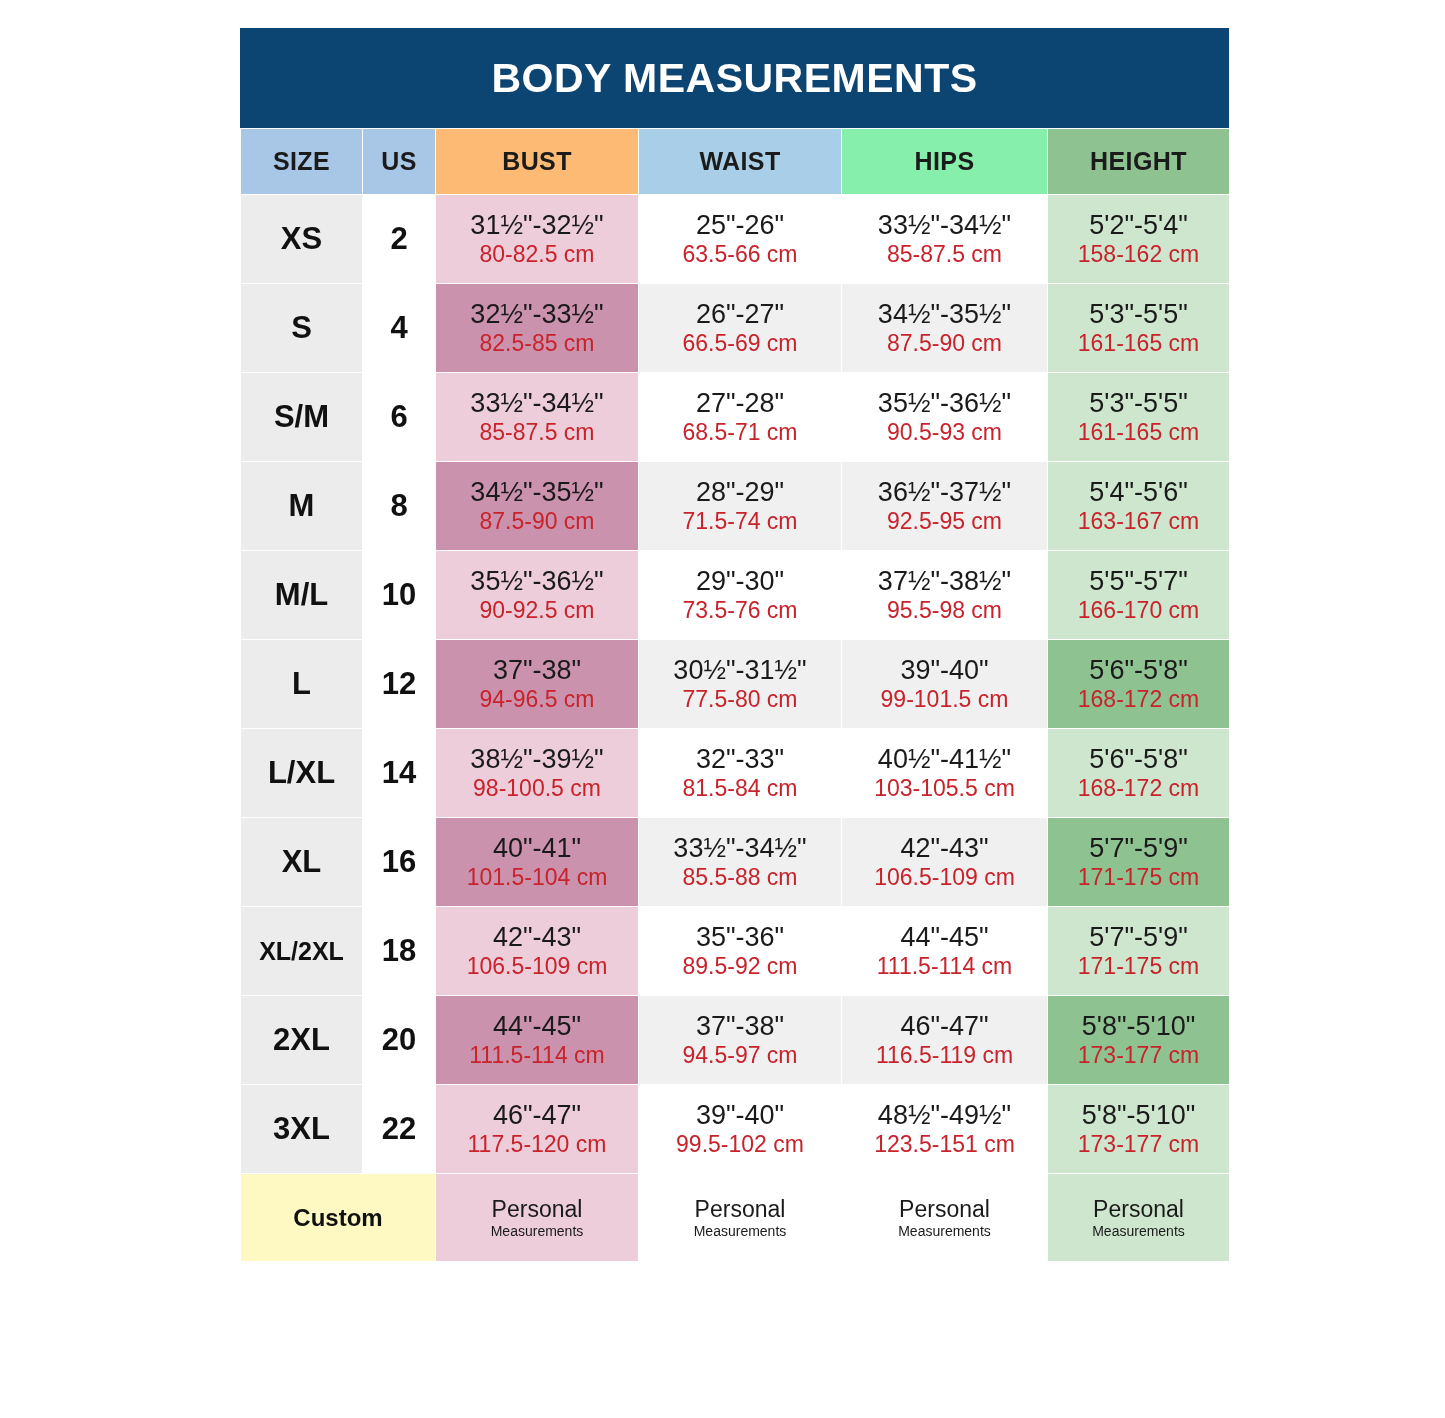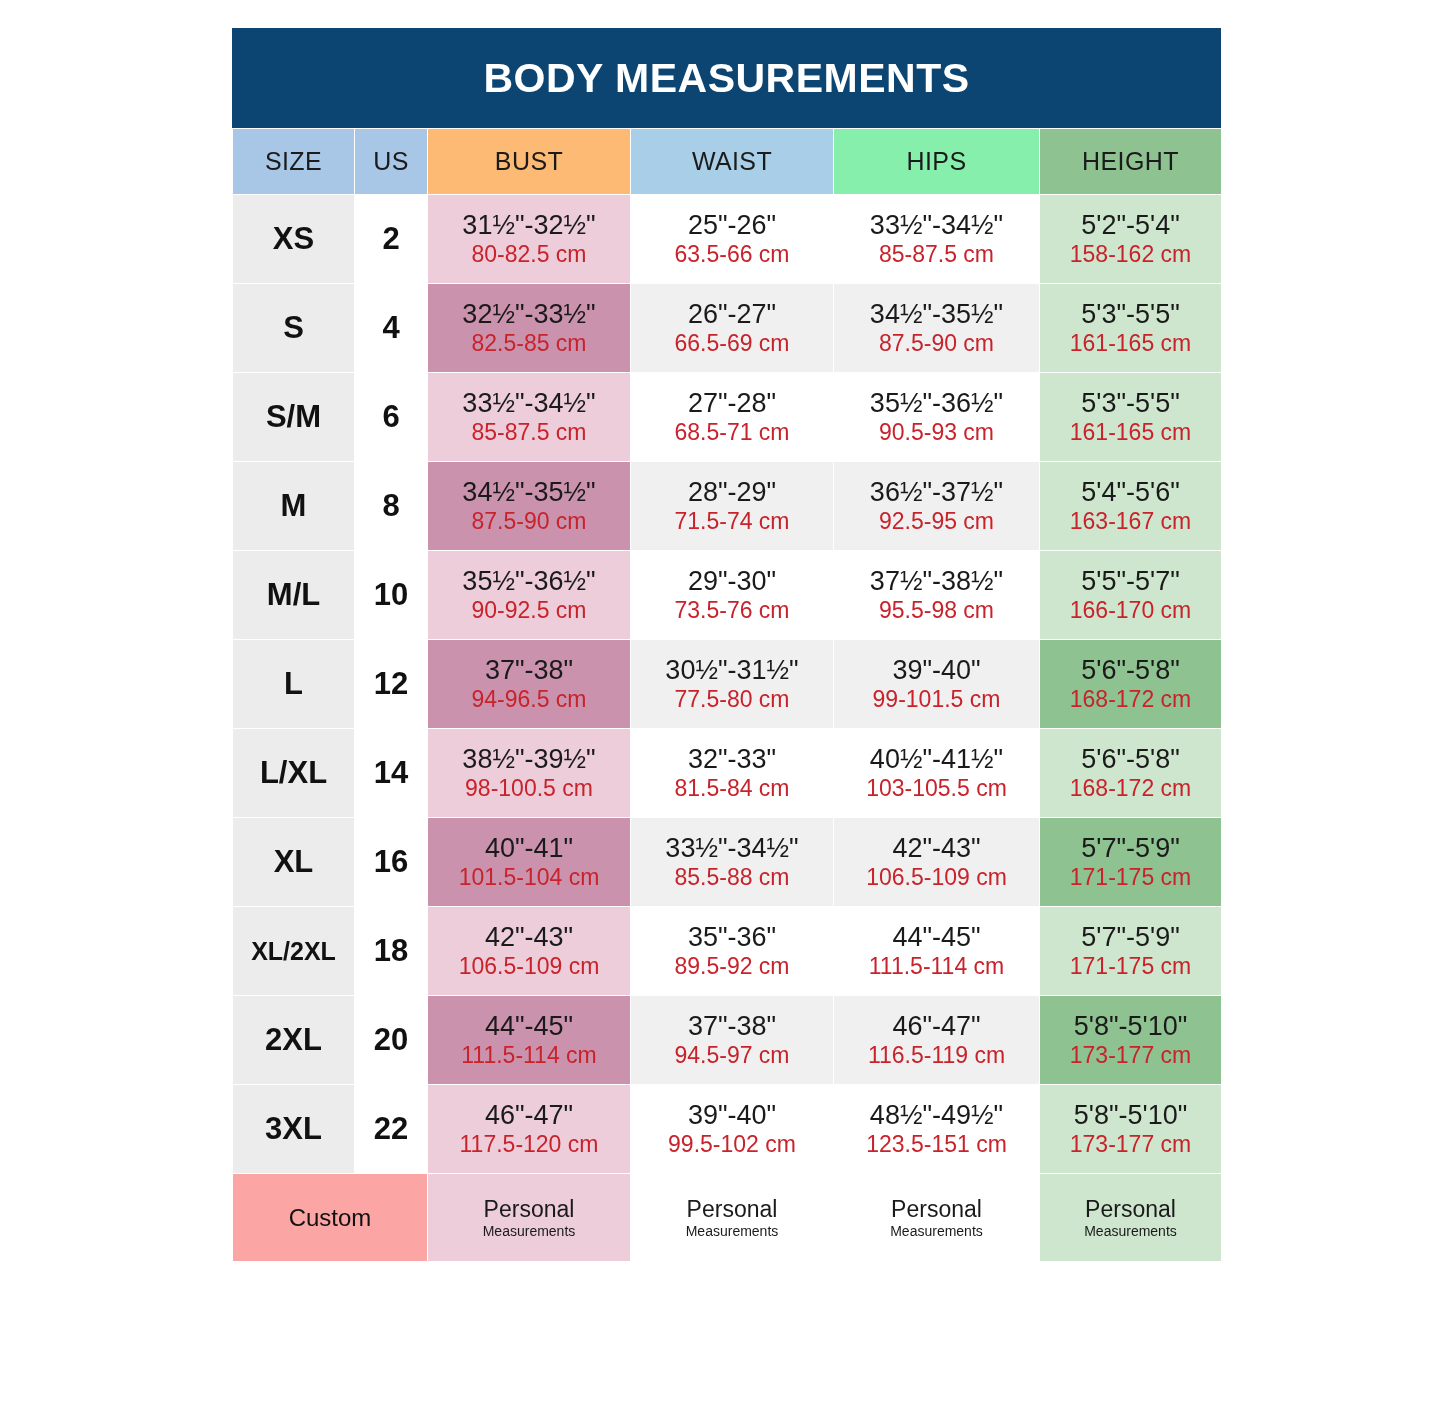--- a/index.html
+++ b/index.html
@@ -14,21 +14,21 @@
     overflow: hidden;
   }
   .page {
     position: relative;
     width: 1445px;
     height: 1418px;
     background: #ffffff;
   }
   .chart {
     position: absolute;
-    left: 232px;
+    left: 240px;
     top: 28px;
     width: 989px;
     height: 1139px;
     background: #0d4572;
     box-sizing: border-box;
   }
   .title-bar {
     height: 100px;
     display: flex;
     align-items: center;
@@ -66,21 +66,21 @@
   col.c-us    { width: 73px; }
   col.c-bust  { width: 203px; }
   col.c-waist { width: 203px; }
   col.c-hips  { width: 206px; }
   col.c-height{ width: 182px; }
 
   
   thead th {
     height: 66px;
     font-size: 25px;
-    font-weight: normal;
+    font-weight: bold;
     color: #1b1b1b;
     letter-spacing: 0.4px;
   }
   th.h-size, th.h-us { background: #a8c6e5; }
   th.h-bust  { background: #fdba74; }
   th.h-waist { background: #a9cfe8; margin-top: 36px; }
   th.h-hips  { background: #86efac; }
   th.h-height{ background: #8fc291; }
 
   
@@ -122,23 +122,23 @@
   .hips-b  { background: #f0f0f0; }
   .height-a{ background: #8fc291; }
   .height-b{ background: #cfe6ce; }
 
   
   tr.custom-row { height: 88px; }
   tr.custom-row td {
     line-height: 1.15;
   }
   td.custom-label {
-    background: #fca5a5;
+    background: #fef9c3;
     font-size: 24px;
-    font-weight: normal;
+    font-weight: bold;
     color: #111111;
   }
   td.custom-cell .p1 {
     display: block;
     font-size: 23px;
     color: #1a1a1a;
   }
   td.custom-cell .p2 {
     display: block;
     font-size: 14px;

